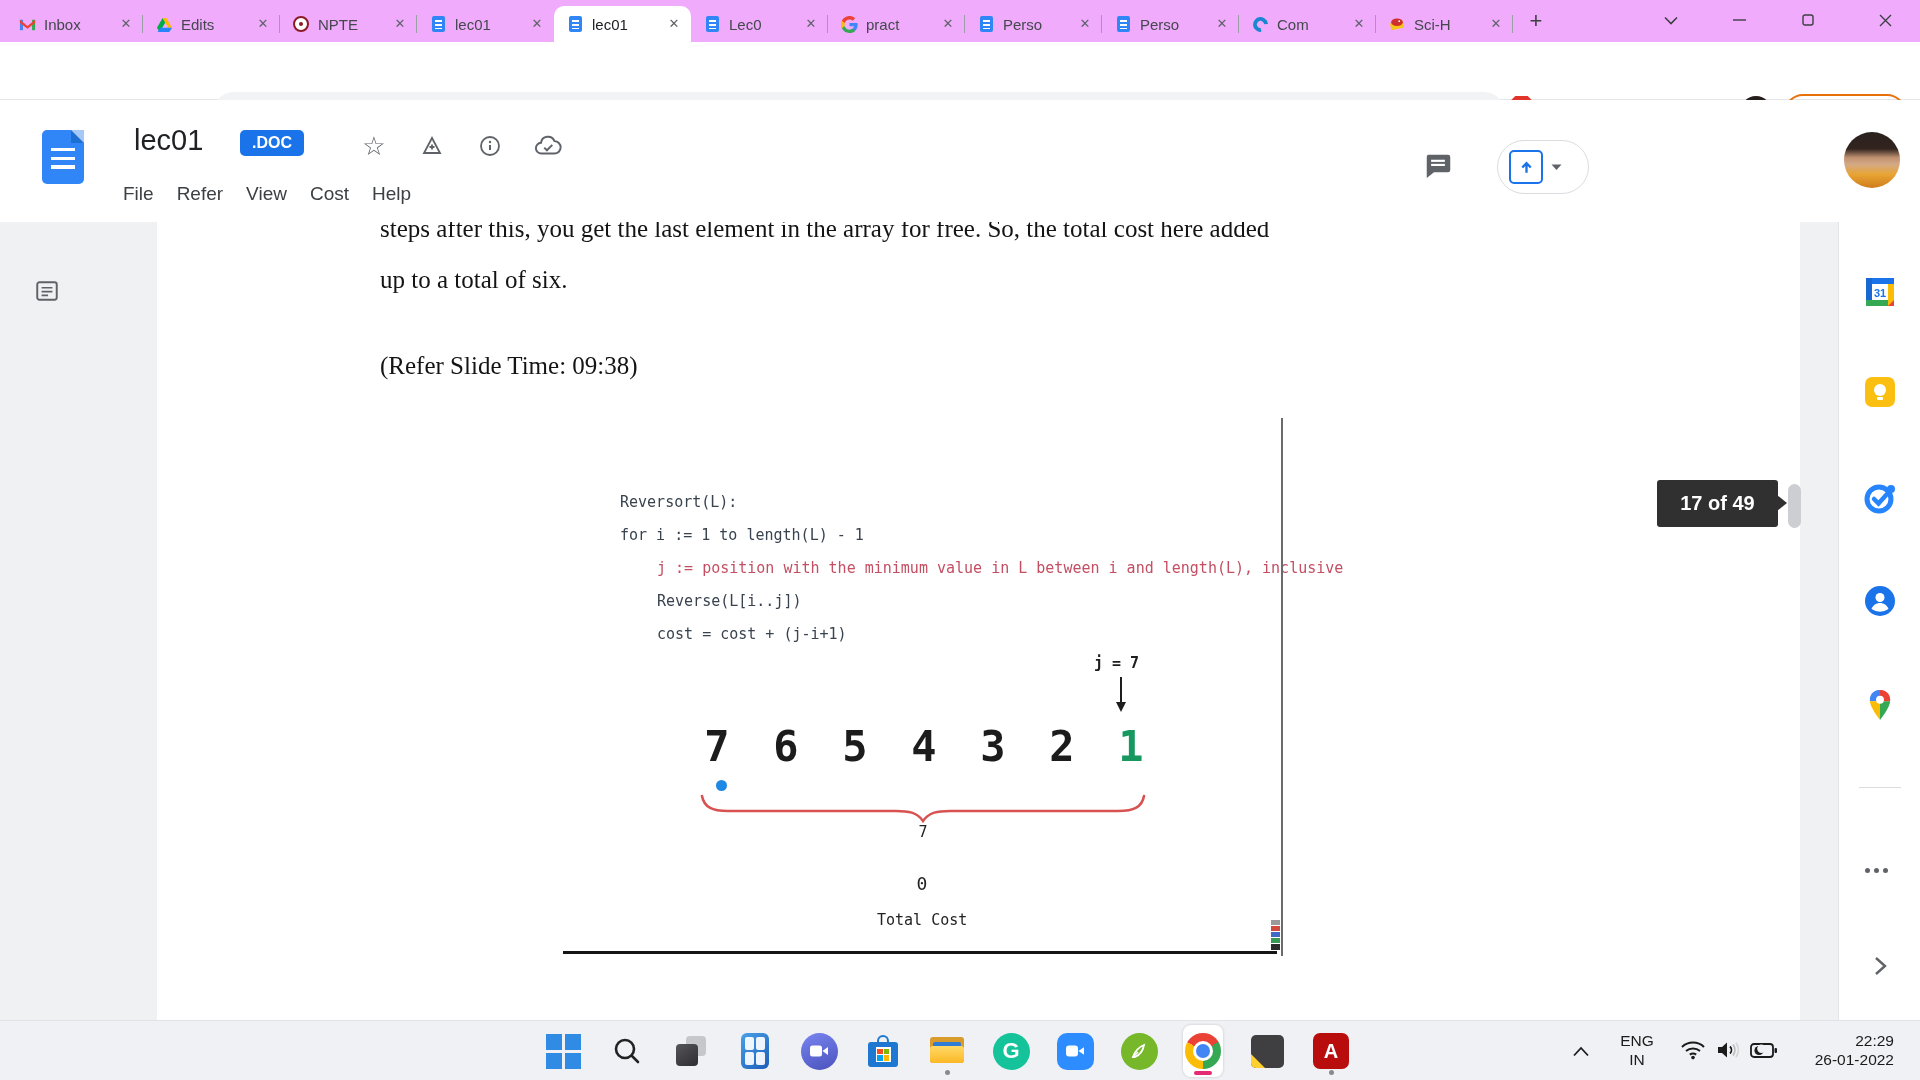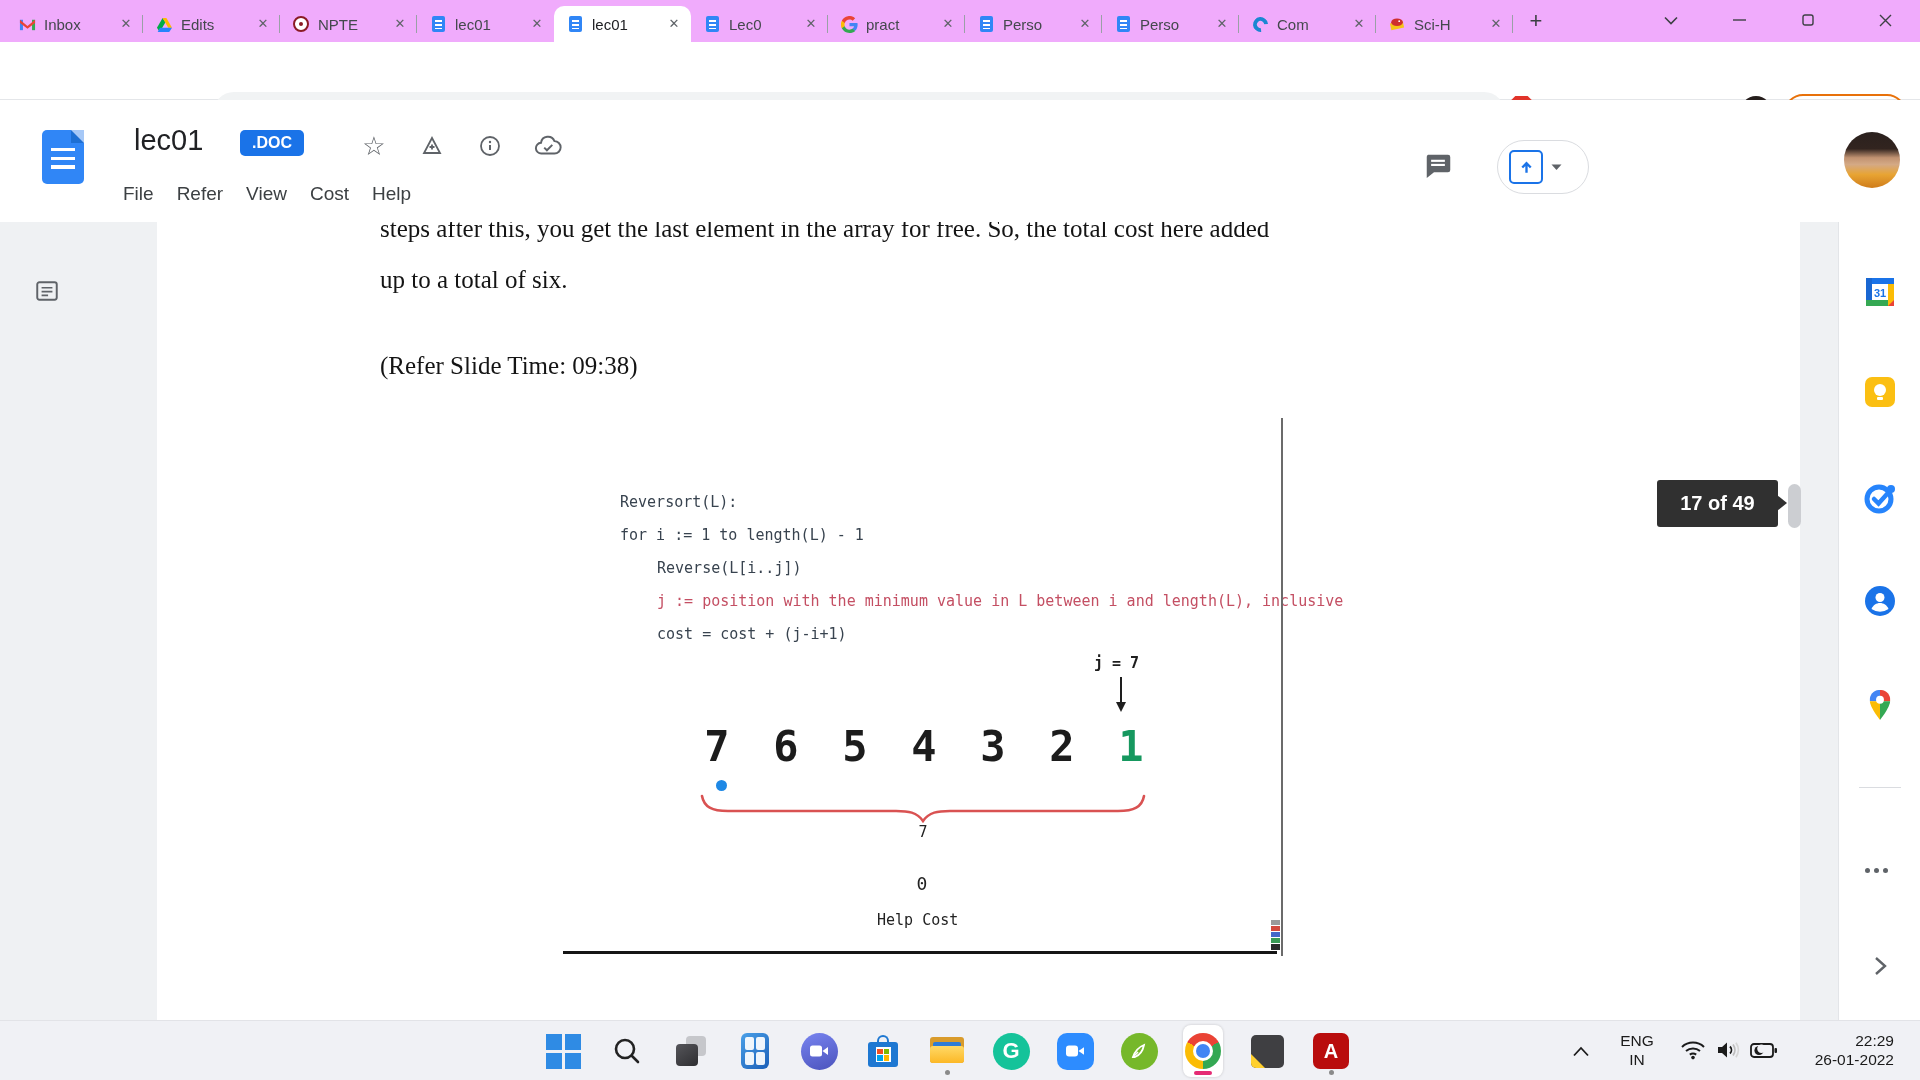--- a/index.html
+++ b/index.html
@@ -402,22 +402,22 @@
         </svg>
     </div>
 
     <div class="serif" style="left:380px;top:-7px">steps after this, you get the last element in the array for free. So, the total cost here added</div>
     <div class="serif" style="left:380px;top:44px">up to a total of six.</div>
     <div class="serif" style="left:380px;top:130px">(Refer Slide Time: 09:38)</div>
 
     <div class="abs" style="left:620px;top:264px">
       <div class="code-line">Reversort(L):</div>
       <div class="code-line">for i := 1 to length(L) - 1</div>
+      <div class="code-line indent red">j := position with the minimum value in L between i and length(L), inclusive</div>
       <div class="code-line indent">Reverse(L[i..j])</div>
-      <div class="code-line indent red">j := position with the minimum value in L between i and length(L), inclusive</div>
       <div class="code-line indent">cost = cost + (j-i+1)</div>
     </div>
 
     <div class="mono-sm" style="left:1094px;top:432px;font-size:15px;font-weight:bold;color:#1e1e1e">j = 7</div>
     <div class="abs" style="left:1115px;top:455px">
       <svg width="12" height="36" viewBox="0 0 12 36">
           <line x1="6" y1="0" x2="6" y2="26" stroke="#1e1e1e" stroke-width="2"></line>
           <polygon points="6,35 1,25 11,25" fill="#1e1e1e"></polygon>
         </svg>
     </div>
@@ -435,21 +435,21 @@
     <div class="abs" style="left:716px;top:558px;width:11px;height:11px;border-radius:50%;background:#1e88e5"></div>
 
     <div class="abs" style="left:699px;top:571px">
       <svg width="448" height="32" viewBox="0 0 448 32">
           <path d="M3 3 C5 14 13 18 29 18 L197 18 C209 18 218 19 224 28 C230 19 239 18 251 18 L419 18 C435 18 443 14 445 3" fill="none" stroke="#d95252" stroke-width="2.6" stroke-linecap="round"></path>
         </svg>
     </div>
     <div class="mono-sm" style="left:911px;top:601px;width:24px;text-align:center;font-size:15px">7</div>
 
     <div class="mono-sm" style="left:908px;top:651px;width:28px;text-align:center;font-size:18px">0</div>
-    <div class="mono-sm" style="left:877px;top:689px;font-size:15px">Help Cost</div>
+    <div class="mono-sm" style="left:877px;top:689px;font-size:15px">Total Cost</div>
 
     <div class="abs" style="left:1281px;top:196px;width:2px;height:538px;background:#6b6b6b"></div>
     <div class="abs" style="left:1271px;top:698px;width:9px">
       <div style="height:5px;background:#9a9a9a;margin-bottom:1px"></div>
       <div style="height:5px;background:#d24a3e;margin-bottom:1px"></div>
       <div style="height:5px;background:#4468c8;margin-bottom:1px"></div>
       <div style="height:5px;background:#3a9a55;margin-bottom:1px"></div>
       <div style="height:6px;background:#2b2b2b"></div>
     </div>
     <div class="abs" style="left:563px;top:729px;width:714px;height:3px;background:#151515"></div>

